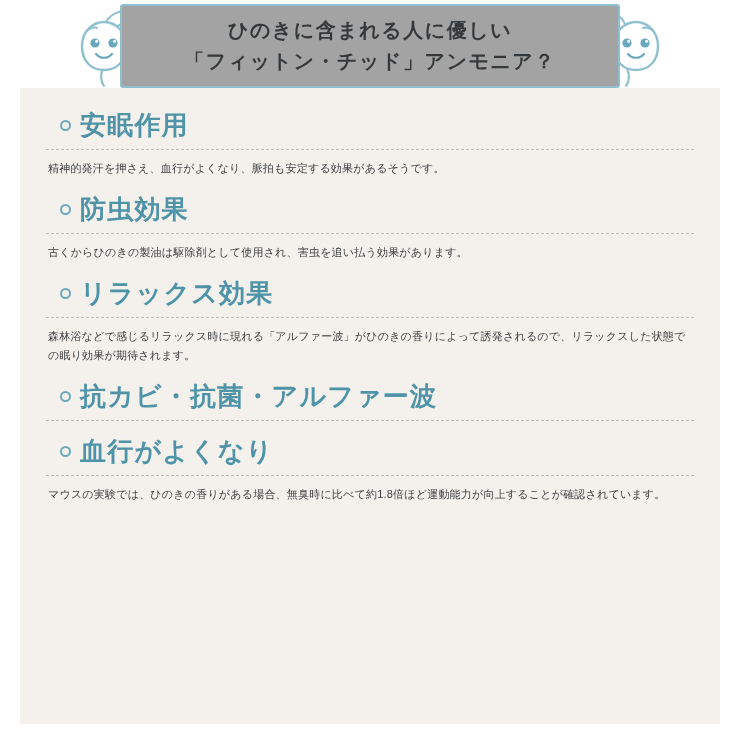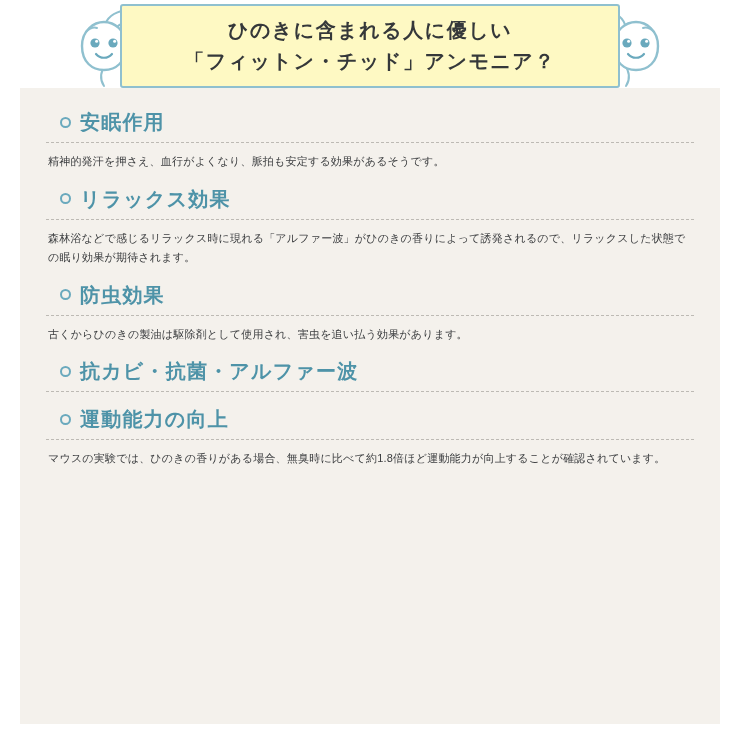--- a/index.html
+++ b/index.html
@@ -38,21 +38,21 @@
     width: 740px;
     height: 100px;
   }
 
   .banner {
     position: absolute;
     left: 120px;
     top: 4px;
     width: 500px;
     height: 84px;
-    background: #fef9c3;
+    background: #a3a3a3;
     border: 2px solid #8fc0cf;
     border-radius: 3px;
     display: flex;
     flex-direction: column;
     align-items: center;
     justify-content: center;
   }
 
   .banner-line {
     color: #35383a;
@@ -105,21 +105,21 @@
     width: 11px;
     height: 11px;
     border: 2px solid #6aa9bd;
     border-radius: 50%;
     flex: 0 0 auto;
     display: block;
   }
 
   .section-title {
     color: #4e93a8;
-    font-size: 20px;
+    font-size: 26px;
     font-weight: bold;
     letter-spacing: 1.2px;
     line-height: 1.2;
     white-space: nowrap;
   }
 
   .divider {
     border: 0;
     border-top: 1px dashed #bdbab4;
     margin: 0 0 9px 0;
@@ -189,47 +189,47 @@
         <span class="bullet"></span>
         <span class="section-title">安眠作用</span>
       </div>
       <hr class="divider">
       <p class="section-body">精神的発汗を押さえ、血行がよくなり、脈拍も安定する効果があるそうです。</p>
     </div>
 
     <div class="section">
       <div class="section-head">
         <span class="bullet"></span>
+        <span class="section-title">防虫効果</span>
+      </div>
+      <hr class="divider">
+      <p class="section-body">古くからひのきの製油は駆除剤として使用され、害虫を追い払う効果があります。</p>
+    </div>
+
+    <div class="section">
+      <div class="section-head">
+        <span class="bullet"></span>
         <span class="section-title">リラックス効果</span>
       </div>
       <hr class="divider">
       <p class="section-body">森林浴などで感じるリラックス時に現れる「アルファー波」がひのきの香りによって誘発されるので、リラックスした状態での眠り効果が期待されます。</p>
     </div>
 
     <div class="section">
       <div class="section-head">
         <span class="bullet"></span>
-        <span class="section-title">防虫効果</span>
-      </div>
-      <hr class="divider">
-      <p class="section-body">古くからひのきの製油は駆除剤として使用され、害虫を追い払う効果があります。</p>
-    </div>
-
-    <div class="section">
-      <div class="section-head">
-        <span class="bullet"></span>
         <span class="section-title">抗カビ・抗菌・アルファー波</span>
       </div>
       <hr class="divider">
     </div>
 
     <div class="section">
       <div class="section-head">
         <span class="bullet"></span>
-        <span class="section-title">運動能力の向上</span>
+        <span class="section-title">血行がよくなり</span>
       </div>
       <hr class="divider">
       <p class="section-body">マウスの実験では、ひのきの香りがある場合、無臭時に比べて約1.8倍ほど運動能力が向上することが確認されています。</p>
     </div>
 
 
   </div>
 </div>
 
 </body></html>

